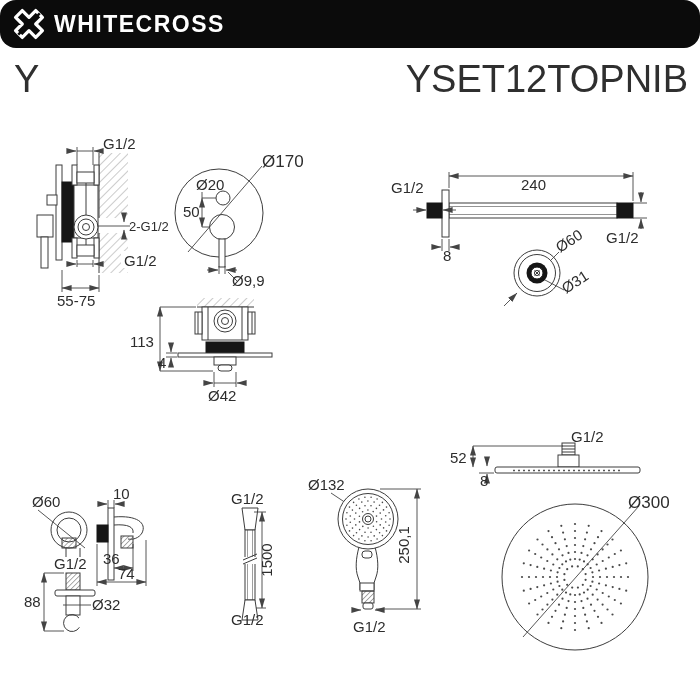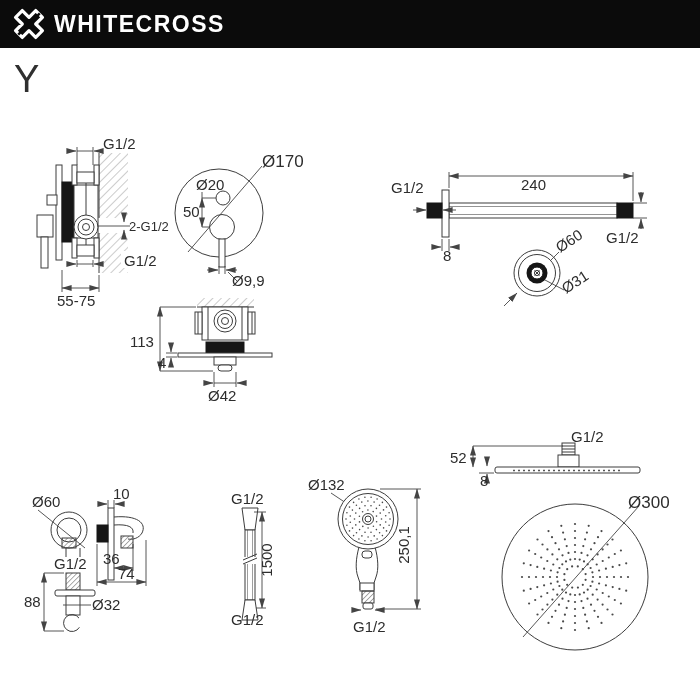--- a/index.html
+++ b/index.html
@@ -1,17 +1,17 @@
 <!DOCTYPE html>
 <html><head>
 <meta charset="utf-8">
 <style>
   html,body{margin:0;padding:0;background:#fff;width:700px;height:700px;overflow:hidden;
     font-family:"Liberation Sans",sans-serif;}
-  .topbar{height:48px;background:#0b0b0b;display:flex;align-items:center;padding-left:10px;box-sizing:border-box;}
+  .topbar{height:48px;background:#0b0b0b;display:flex;align-items:center;padding-left:10px;box-sizing:border-box;border-radius:16px;}
   .brand{color:#fff;font-size:23px;font-weight:600;letter-spacing:1.5px;margin-left:6px;}
   .titlebar{height:72px;display:flex;justify-content:space-between;align-items:flex-start;
     padding:12px 12px 0 14px;box-sizing:border-box;font-size:38px;color:#2f2f2f;line-height:1;}
   .sheet{display:block;}
   svg .ln{stroke:#3d3d3d;stroke-width:1;fill:none;}
   svg .lnf{stroke:#3d3d3d;stroke-width:1;fill:#fff;}
   svg .blk{fill:#161616;stroke:#161616;}
   svg .dim{stroke:#444;stroke-width:0.9;fill:none;}
   svg .thr{stroke:#3d3d3d;stroke-width:1;fill:url(#hatch2);}
   svg .hatchfill{fill:url(#hatch);stroke:none;}
@@ -28,20 +28,21 @@
     <g transform="translate(20,20) rotate(45)">
       <path d="M-15,-5 H-5 V-15 H5 V-5 H15 V5 H5 V15 H-5 V5 H-15 Z" fill="#0b0b0b" stroke="#fff" stroke-width="3.4" stroke-linejoin="round"></path>
       <line x1="0" y1="-16" x2="0" y2="16" stroke="#0b0b0b" stroke-width="2.6"></line>
     </g>
   </svg>
   <span class="brand">WHITECROSS</span>
 </div>
 
 <div class="titlebar">
   <span>Y</span>
+  <span>YSET12TOPNIB</span>
 </div>
 
 <svg class="sheet" width="700" height="580" viewBox="0 0 700 580">
   <defs>
     <marker id="ar" markerWidth="11" markerHeight="8" refX="9.6" refY="4" orient="auto-start-reverse" markerUnits="userSpaceOnUse">
       <path d="M0,1 L10,4 L0,7 Z" fill="#444"></path>
     </marker>
     <pattern id="hatch" width="6" height="6" patternUnits="userSpaceOnUse" patternTransform="rotate(45)">
       <line x1="0" y1="0" x2="0" y2="6" stroke="#999" stroke-width="1"></line>
     </pattern>

